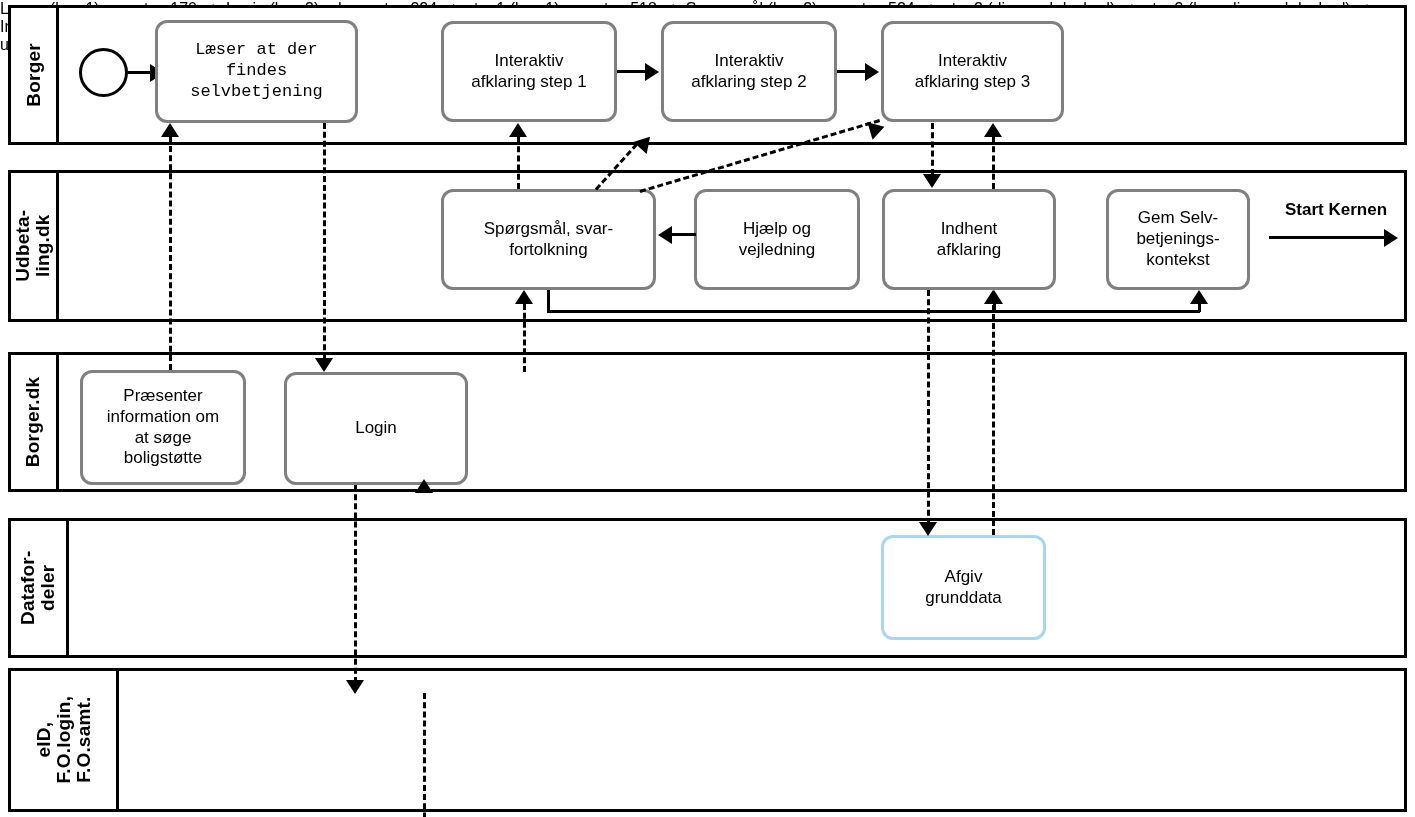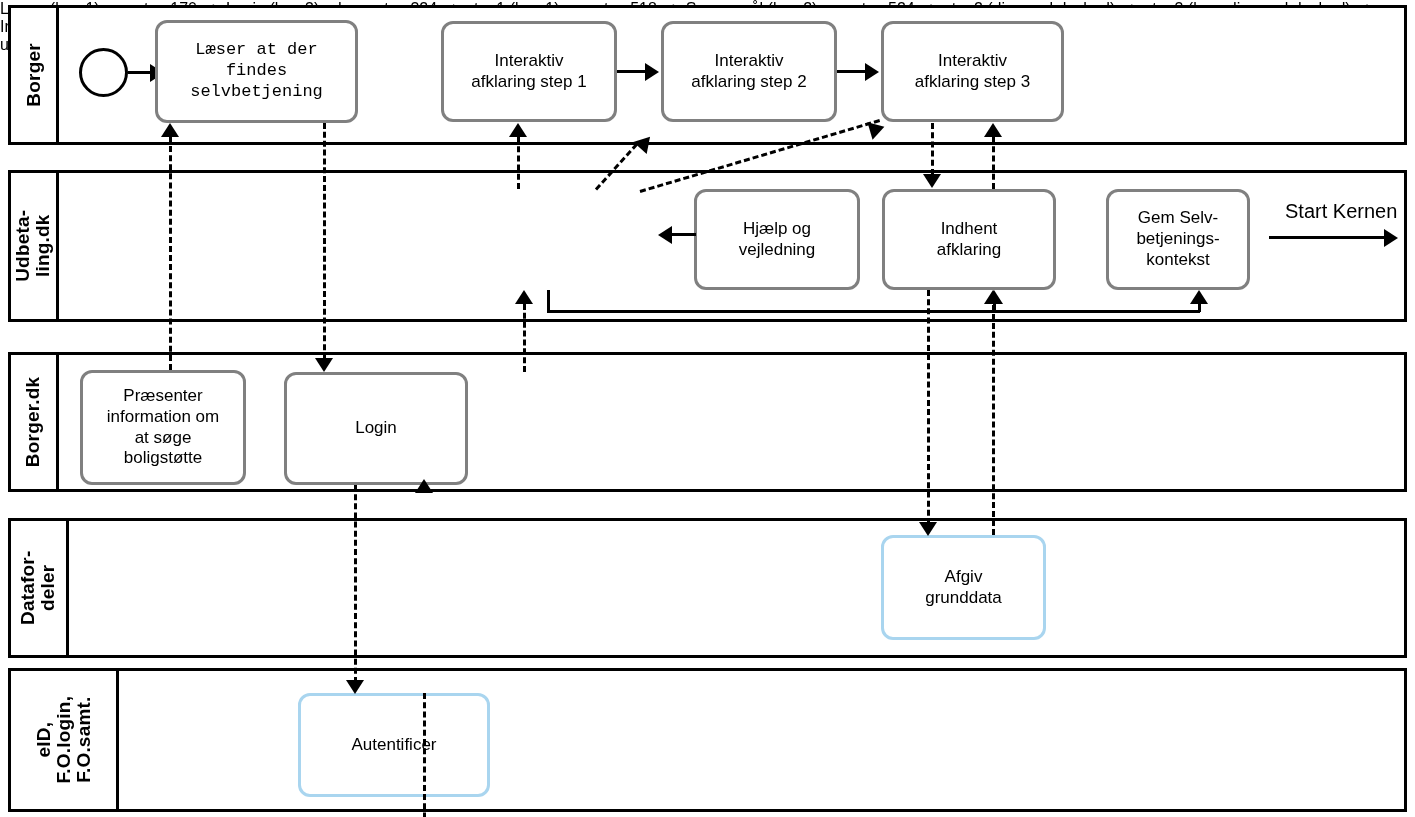--- a/index.html
+++ b/index.html
@@ -31,21 +31,21 @@
   .arw{position:absolute;width:0;height:0;}
   .arw-up{border-left:9px solid transparent;border-right:9px solid transparent;border-bottom:14px solid #000;}
   .arw-down{border-left:9px solid transparent;border-right:9px solid transparent;border-top:14px solid #000;}
   .arw-right{border-top:9px solid transparent;border-bottom:9px solid transparent;border-left:14px solid #000;}
   .arw-left{border-top:9px solid transparent;border-bottom:9px solid transparent;border-right:14px solid #000;}
 
   .diag{position:absolute;transform-origin:0 50%;height:0;border-top:3px dashed #000;}
   .diag-head{position:absolute;width:0;height:0;transform-origin:0 50%;
              border-top:9px solid transparent;border-bottom:9px solid transparent;border-left:15px solid #000;}
 
-  .end-label{position:absolute;font-size:20px;font-weight:normal;color:#000;white-space:nowrap;}
+  .end-label{position:absolute;font-size:17px;font-weight:bold;color:#000;white-space:nowrap;}
 </style>
 </head>
 <body>
 
 <div id="canvas">
 
   
   <div class="lane" style="left:8px;top:5px;width:1399px;height:140px;">
     <div class="lane-header" style="width:48px;">
       <span class="lane-label">Borger</span>
@@ -105,20 +105,22 @@
 afklaring step 2</div>
 
   
   <div class="ln hline" style="left:837px;top:70px;width:31px;"></div>
   <div class="arw arw-right" style="left:865px;top:62.5px;"></div>
 
   <div class="task" style="left:881px;top:21px;width:183px;height:101px;">Interaktiv
 afklaring step 3</div>
 
   
+  <div class="task" style="left:441px;top:189px;width:215px;height:101px;">Spørgsmål, svar-
+fortolkning</div>
 
   <div class="task" style="left:694px;top:189px;width:166px;height:101px;">Hjælp og
 vejledning</div>
 
   
   <div class="ln hline" style="left:672px;top:233px;width:24px;"></div>
   <div class="arw arw-left" style="left:658px;top:226px;"></div>
 
   <div class="task" style="left:882px;top:189px;width:174px;height:101px;">Indhent
 afklaring</div>
@@ -146,21 +148,20 @@
 at søge
 boligstøtte</div>
 
   <div class="task" style="left:284px;top:372px;width:184px;height:113px;">Login</div>
 
   
   <div class="task blue" style="left:881px;top:535px;width:165px;height:105px;">Afgiv
 grunddata</div>
 
   
-  <div class="task blue" style="left:298px;top:693px;width:192px;height:104px;">Autentificer</div>
 
   
 
    Læser (lane1) : up at x=170 --&gt;
   <div class="dvline" style="left:169px;top:137px;height:233px;"></div>
   <div class="arw arw-up" style="left:161px;top:123px;"></div>
 
    Login (lane3) : down at x=324 --&gt;
   <div class="dvline" style="left:323px;top:123px;height:236px;"></div>
   <div class="arw arw-down" style="left:315px;top:358px;"></div>

